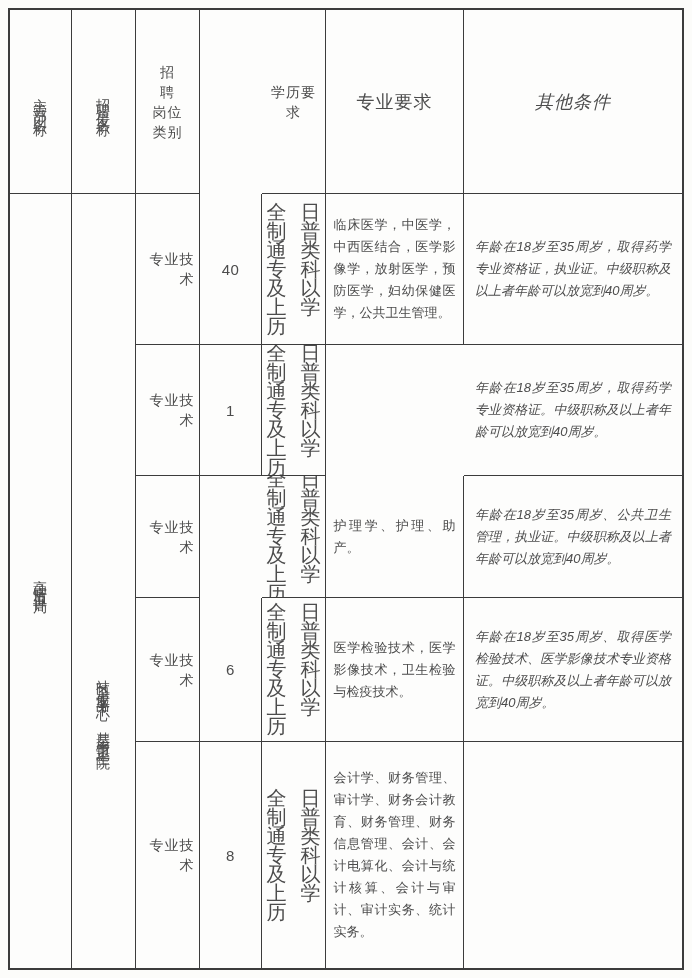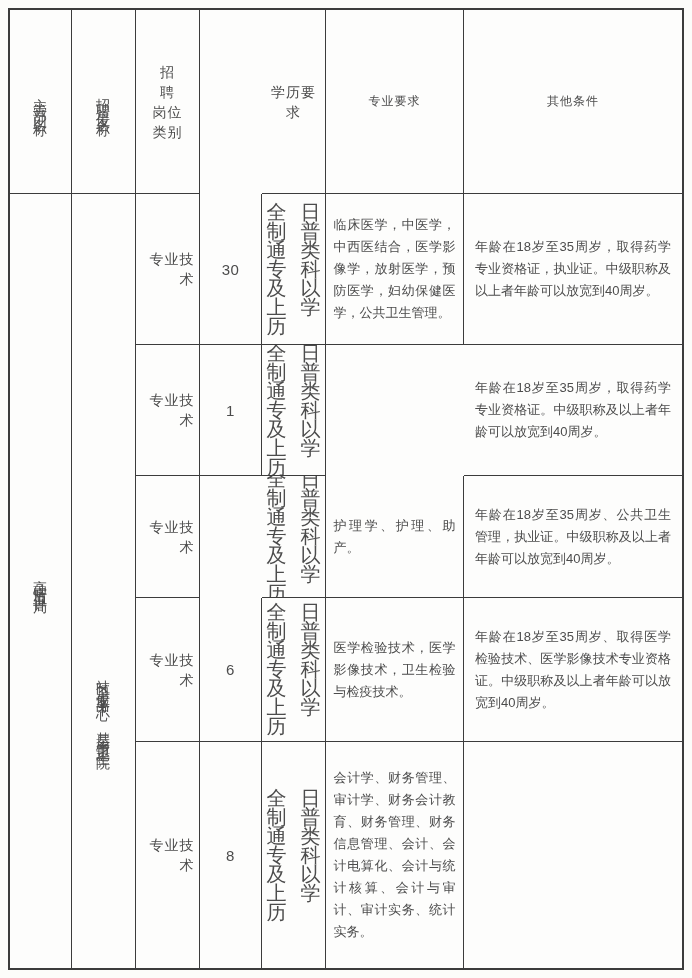--- a/index.html
+++ b/index.html
@@ -18,36 +18,36 @@
     grid-template-rows: 184px 151px 131px 122px 144px 226px;
     border: 2px solid #3c3c3c;
     background: #fdfdfc;
   }
   .cell {
     border-right: 1px solid #3c3c3c;
     border-bottom: 1px solid #3c3c3c;
     display: flex; align-items: center; justify-content: center;
     overflow: hidden;
   }
-  .cell.last-col { border-right: none; }
+  .cell.last-col { border-right: none; font-style: italic; }
   .cell.bottom-row { border-bottom: none; }
 
   .vtext {
     writing-mode: vertical-lr;
     text-orientation: upright;
     font-size: 14px;
     letter-spacing: 5px;
     white-space: nowrap;
   }
   .dept-body .vtext { letter-spacing: 3.5px; }
   .unit-body .vtext { letter-spacing: 4px; transform: translateY(127px); }
 
   .hlines { text-align: center; font-size: 14px; line-height: 20px; letter-spacing: 1px; }
   .hlines span { display: block; }
-  .hsingle { font-size: 12px; letter-spacing: 1px; }
+  .hsingle { font-size: 18px; letter-spacing: 1px; }
 
   .cat-text { width: 54px; text-align: right; font-size: 14px; line-height: 20px; letter-spacing: 1px; }
   .count-text { font-size: 15px; letter-spacing: 0.5px; }
   .edu-text {
     width: 54px; font-size: 20px; line-height: 19px;
     text-align: justify; text-justify: inter-character;
   }
   .major-text {
     width: 122px; font-size: 13px; line-height: 22px;
     text-align: justify; text-justify: inter-character;
@@ -93,21 +93,21 @@
     <span class="vtext">高碑店市卫计局</span>
   </div>
   <div class="cell bottom-row unit-body" style="grid-column:2;grid-row:2/7">
     <span class="vtext">社区卫生服务中心/基层乡镇卫生院</span>
   </div>
 
   <div class="cell" style="grid-column:3;grid-row:2">
     <div class="cat-text">专业技术</div>
   </div>
   <div class="cell" style="grid-column:4;grid-row:2">
-    <span class="count-text">30</span>
+    <span class="count-text">40</span>
   </div>
   <div class="cell" style="grid-column:5;grid-row:2">
     <div class="edu-text">全日制普通类专科及以上学历</div>
   </div>
   <div class="cell" style="grid-column:6;grid-row:2">
     <div class="major-text">临床医学，中医学，中西医结合，医学影像学，放射医学，预防医学，妇幼保健医学，公共卫生管理。</div>
   </div>
   <div class="cell last-col" style="grid-column:7;grid-row:2">
     <div class="other-text">年龄在18岁至35周岁，取得药学专业资格证，执业证。中级职称及以上者年龄可以放宽到40周岁。</div>
   </div>

